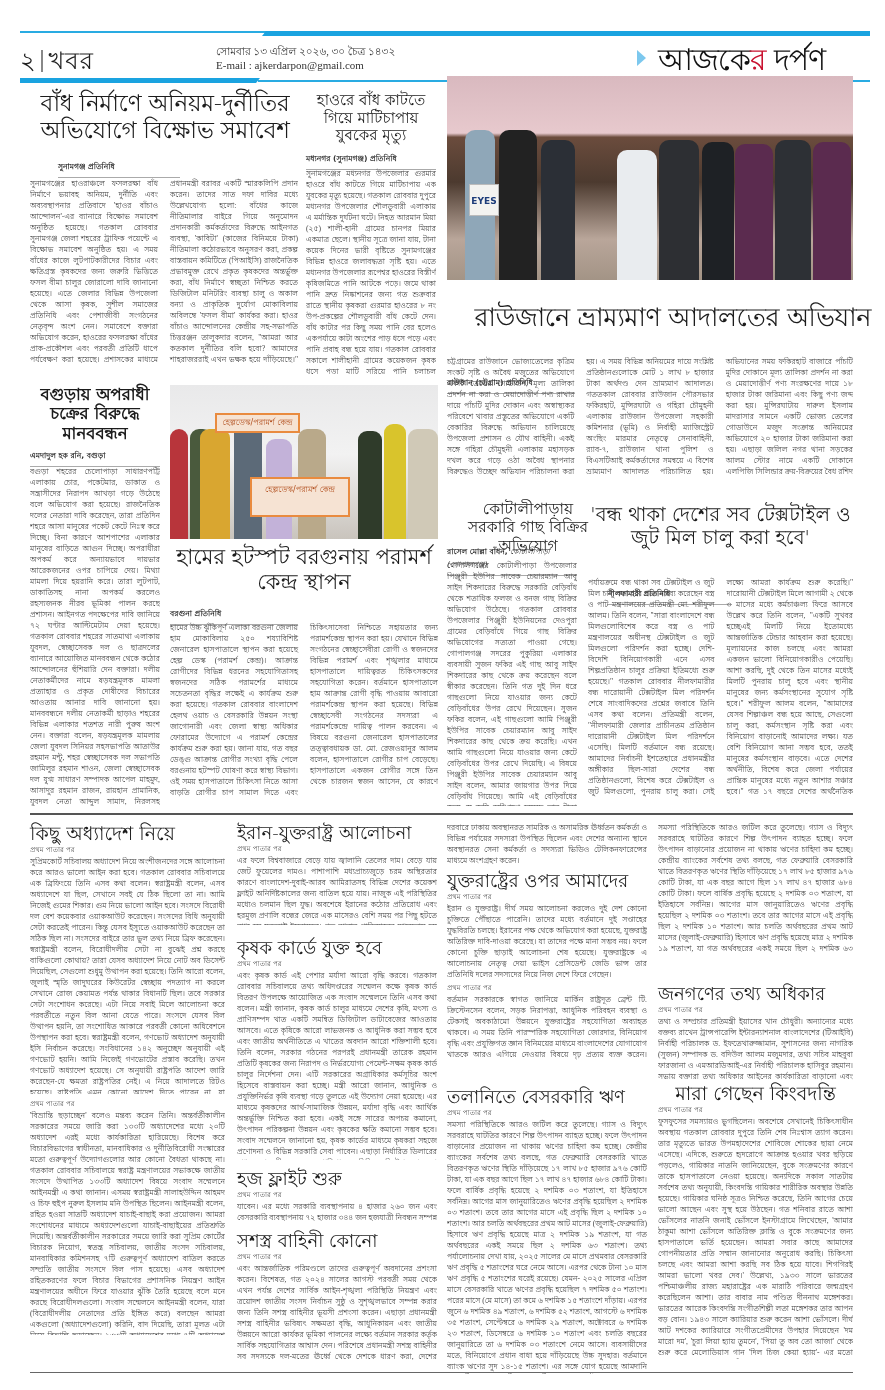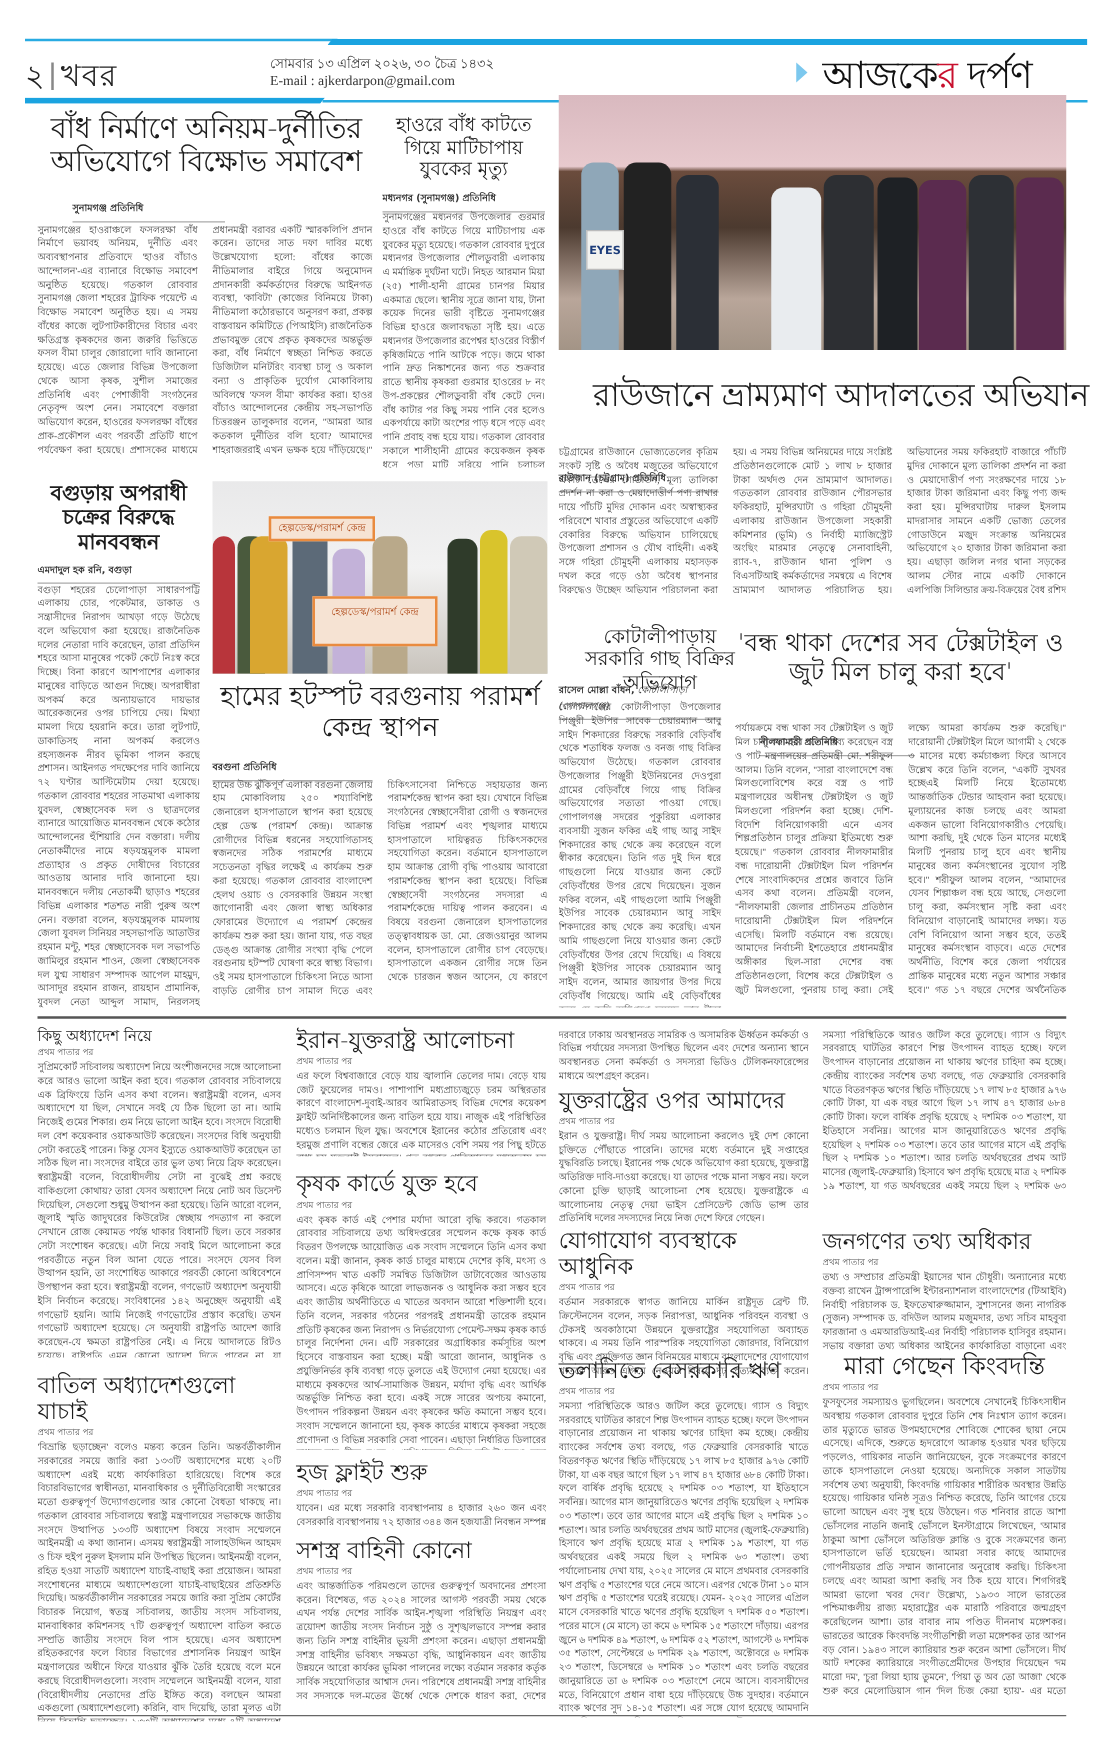--- a/index.html
+++ b/index.html
@@ -108,26 +108,25 @@
 <div class="abs byline" style="left:447px; top:545px; width:130px; font-weight:normal;"><b>রাসেল মোল্লা বাঁধন,</b> <i>কোটালীপাড়া (গোপালগঞ্জ)</i></div>
 <div class="abs body-text" style="left:447px; top:560px; width:130px; height:246px; overflow:hidden;">গোপালগঞ্জের কোটালীপাড়া উপজেলার পিঞ্জুরী ইউপির সাবেক চেয়ারম্যান আবু সাইদ শিকদারের বিরুদ্ধে সরকারি বেড়িবাঁধ থেকে শতাধিক ফলজ ও বনজ গাছ বিক্রির অভিযোগ উঠেছে। গতকাল রোববার উপজেলার পিঞ্জুরী ইউনিয়নের দেওপুরা গ্রামের বেড়িবাঁধে গিয়ে গাছ বিক্রির অভিযোগের সত্যতা পাওয়া গেছে। গোপালগঞ্জ সদরের পুকুরিয়া এলাকার ব্যবসায়ী সুজন ফকির এই গাছ আবু সাইদ শিকদারের কাছ থেকে ক্রয় করেছেন বলে স্বীকার করেছেন। তিনি গত দুই দিন ধরে গাছগুলো নিয়ে যাওয়ার জন্য কেটে বেড়িবাঁধের উপর রেখে দিয়েছেন। সুজন ফকির বলেন, এই গাছগুলো আমি পিঞ্জুরী ইউপির সাবেক চেয়ারম্যান আবু সাইদ শিকদারের কাছ থেকে ক্রয় করেছি। এখন আমি গাছগুলো নিয়ে যাওয়ার জন্য কেটে বেড়িবাঁধের উপর রেখে দিয়েছি। এ বিষয়ে পিঞ্জুরী ইউপির সাবেক চেয়ারম্যান আবু সাইদ বলেন, আমার জায়গার উপর দিয়ে বেড়িবাঁধ গিয়েছে। আমি এই বেড়িবাঁধের জন্য যে জমি অধিগ্রহণ হয়েছে তার টাকা এখনো তুলিনি। আমি গাছ লাগিয়েছি। আমি বিক্রি করেছি। এ বিষয়ে গোপালগঞ্জ পানি উন্নয়ন বোর্ডের নির্বাহী প্রকৌশলী মোহাম্মদ আনিস হায়দার খান বলেন, আমি বিষয়টি জানার সঙ্গে সঙ্গে উল্লেখিত স্থানে লোক পাঠিয়ে গাছ কাটার সরঞ্জাম জব্দ করেছি। এ গাছ কাটার সাথে যারা জড়িত আমরা তাদের তথ্য সংগ্রহ করেছি। এ বিষয়ে আইনগত ভাবে ব্যবস্থা গ্রহণ করা হবে।</div>
 
 <div class="abs hl hl-center" style="left:588px; top:503px; width:265px; font-size:19.5px;">'বন্ধ থাকা দেশের সব টেক্সটাইল ও জুট মিল চালু করা হবে'</div>
 <div class="abs byline" style="left:608px; top:563px; width:124px;margin-top:24px;">নীলফামারী প্রতিনিধি</div>
 <div class="abs body-text cols2" style="left:588px; top:577px; width:265px; height:229px; overflow:hidden;">পর্যায়ক্রমে বন্ধ থাকা সব টেক্সটাইল ও জুট মিল চালু করা হবে বলে মন্তব্য করেছেন বস্ত্র ও পাট মন্ত্রণালয়ের প্রতিমন্ত্রী মো. শরীফুল আলম। তিনি বলেন, "সারা বাংলাদেশে বন্ধ মিলগুলোবিশেষ করে বস্ত্র ও পাট মন্ত্রণালয়ের অধীনস্থ টেক্সটাইল ও জুট মিলগুলো পরিদর্শন করা হচ্ছে। দেশি-বিদেশি বিনিয়োগকারী এনে এসব শিল্পপ্রতিষ্ঠান চালুর প্রক্রিয়া ইতিমধ্যে শুরু হয়েছে।" গতকাল রোববার নীলফামারীর বন্ধ দারোয়ানী টেক্সটাইল মিল পরিদর্শন শেষে সাংবাদিকদের প্রশ্নের জবাবে তিনি এসব কথা বলেন। প্রতিমন্ত্রী বলেন, "নীলফামারী জেলার প্রাচীনতম প্রতিষ্ঠান দারোয়ানী টেক্সটাইল মিল পরিদর্শনে এসেছি। মিলটি বর্তমানে বন্ধ রয়েছে। আমাদের নির্বাচনী ইশতেহারে প্রধানমন্ত্রীর অঙ্গীকার ছিল-সারা দেশের বন্ধ প্রতিষ্ঠানগুলো, বিশেষ করে টেক্সটাইল ও জুট মিলগুলো, পুনরায় চালু করা। সেই লক্ষ্যে আমরা কার্যক্রম শুরু করেছি।" দারোয়ানী টেক্সটাইল মিলে আগামী ২ থেকে ৩ মাসের মধ্যে কর্মচাঞ্চল্য ফিরে আসবে উল্লেখ করে তিনি বলেন, "একটি সুখবর হচ্ছেএই মিলটি নিয়ে ইতোমধ্যে আন্তর্জাতিক টেন্ডার আহবান করা হয়েছে। মূল্যায়নের কাজ চলছে এবং আমরা একজন ভালো বিনিয়োগকারীও পেয়েছি। আশা করছি, দুই থেকে তিন মাসের মধ্যেই মিলটি পুনরায় চালু হবে এবং স্থানীয় মানুষের জন্য কর্মসংস্থানের সুযোগ সৃষ্টি হবে।" শরীফুল আলম বলেন, "আমাদের যেসব শিল্পাঞ্চল বন্ধ হয়ে আছে, সেগুলো চালু করা, কর্মসংস্থান সৃষ্টি করা এবং বিনিয়োগ বাড়ানোই আমাদের লক্ষ্য। যত বেশি বিনিয়োগ আনা সম্ভব হবে, ততই মানুষের কর্মসংস্থান বাড়বে। এতে দেশের অর্থনীতি, বিশেষ করে জেলা পর্যায়ের প্রান্তিক মানুষের মধ্যে নতুন আশার সঞ্চার হবে।" গত ১৭ বছরে দেশের অর্থনৈতিক কার্যক্রম স্থবির ছিল উল্লেখ করে তিনি বলেন, "বিগত সময়ের প্রেক্ষাপট সবারই জানা। নানা ধরনের অসামঞ্জস্যতা ছিল। আমরা পেছনে না তাকিয়ে সামনে এগিয়ে যেতে চাই। সেই লক্ষ্যে সরকারের প্রধান লক্ষ্য হলো বিনিয়োগ বৃদ্ধি, কর্মসংস্থান সৃষ্টি এবং অর্থনীতিতে প্রাণচাঞ্চল্য ফিরিয়ে আনা।" 'সোনালী আঁশ' হিসেবে পরিচিত পাটশিল্পের পুনরুজ্জীবনে বিভিন্ন কর্মসূচি নেয়া হয়েছে উল্লেখ করে তিনি বলেন, "পাট আমাদের ঐতিহ্যের অংশ, যা বর্তমানে অনেকটাই হারিয়ে যেতে বসেছে। এটি পুনরুদ্ধারের জন্য আমরা নানামুখী উদ্যোগ নিয়েছি। পাট জাগ দেওয়ার জন্য পানির সংকট দূর করতে খাল খনন কর্মসূচি চালু করা হয়েছে।"</div>
 
 <div class="abs hr-thick" style="left:30px; top:813px; width:823px;"></div>
 
 <div class="abs" style="left:30px; top:822px; width:195px;">
-  <div class="hl" style="font-size:12px;">কিছু অধ্যাদেশ নিয়ে</div>
+  <div class="hl" style="font-size:19px;">কিছু অধ্যাদেশ নিয়ে</div>
   <div class="after">প্রথম পাতার পর</div>
   <div class="body-text" style="height:238px; overflow:hidden;">সুপ্রিমকোর্ট সচিবালয় অধ্যাদেশ নিয়ে অংশীজনদের সঙ্গে আলোচনা করে আরও ভালো আইন করা হবে। গতকাল রোববার সচিবালয়ে এক ব্রিফিংয়ে তিনি এসব কথা বলেন। স্বরাষ্ট্রমন্ত্রী বলেন, এসব অধ্যাদেশে যা ছিল, সেখানে সবই যে ঠিক ছিলো তা না। আমি নিজেই গুমের শিকার। গুম নিয়ে ভালো আইন হবে। সংসদে বিরোধী দল বেশ কয়েকবার ওয়াকআউট করেছেন। সংসদের বিধি অনুযায়ী সেটা করতেই পারেন। কিন্তু যেসব ইস্যুতে ওয়াকআউট করেছেন তা সঠিক ছিল না। সংসদের বাইরে তার ভুল তথ্য নিয়ে ব্রিফ করেছেন। স্বরাষ্ট্রমন্ত্রী বলেন, বিরোধীদলীয় সেটা না বুঝেই প্রশ্ন করছে বাকিগুলো কোথায়? তারা যেসব অধ্যাদেশ নিয়ে নোট অব ডিসেন্ট দিয়েছিল, সেগুলো শুধুমু উত্থাপন করা হয়েছে। তিনি আরো বলেন, জুলাই স্মৃতি জাদুঘরের কিউরেটর স্বেচ্ছায় পদত্যাগ না করলে সেখানে রোজ কেয়ামত পর্যন্ত থাকার বিধানটি ছিল। তবে সরকার সেটা সংশোধন করেছে। এটা নিয়ে সবাই মিলে আলোচনা করে পরবর্তীতে নতুন বিল আনা যেতে পারে। সংসদে যেসব বিল উত্থাপন হয়নি, তা সংশোধিত আকারে পরবর্তী কোনো অধিবেশনে উপস্থাপন করা হবে। স্বরাষ্ট্রমন্ত্রী বলেন, গণভোট অধ্যাদেশ অনুযায়ী ইসি নির্বাচন করেছে। সংবিধানের ১৪২ অনুচ্ছেদ অনুযায়ী এই গণভোট হয়নি। আমি নিজেই গণভোটের প্রস্তাব করেছি। তখন গণভোট অধ্যাদেশ হয়েছে। সে অনুযায়ী রাষ্ট্রপতি আদেশ জারি করেছেন-যে ক্ষমতা রাষ্ট্রপতির নেই। এ নিয়ে আদালতে রিটও হয়েছে। রাষ্ট্রপতি এমন কোনো আদেশ দিতে পারেন না, যা সংবিধানের সঙ্গে সাংঘর্ষিক। স্বরাষ্ট্রমন্ত্রী বলেন, গণভোট অধ্যাদেশ অনুযায়ী গণভোট হয়েছে, এর বৈধতা আছে। নির্বাচন শেষ- এখন তো এ নিয়ে নতুন কোনো আইনের প্রয়োজন নেই। আবার যদি গণভোটের প্রশ্ন আসে, তখন গণভোট হবে। সংবাদ সম্মেলনে আইনমন্ত্রী মো. আসাদুজ্জামান ও চিফ হুইপ নুরুল ইসলাম মনিও সাংবাদিকদের সঙ্গে কথা বলেন।</div>
 </div>
 <div class="abs" style="left:30px; top:1098px; width:195px;">
-  <div class="hl" style="font-size:18px;">বাতিল অধ্যাদেশগুলো যাচাই</div>
   <div class="after">প্রথম পাতার পর</div>
   <div class="body-text" style="height:225px; overflow:hidden;">'বিভ্রান্তি ছড়াচ্ছেন' বলেও মন্তব্য করেন তিনি। অন্তর্বর্তীকালীন সরকারের সময়ে জারি করা ১৩৩টি অধ্যাদেশের মধ্যে ২০টি অধ্যাদেশ এরই মধ্যে কার্যকারিতা হারিয়েছে। বিশেষ করে বিচারবিভাগের স্বাধীনতা, মানবাধিকার ও দুর্নীতিবিরোধী সংস্কারের মতো গুরুত্বপূর্ণ উদ্যোগগুলোর আর কোনো বৈধতা থাকছে না। গতকাল রোববার সচিবালয়ে স্বরাষ্ট্র মন্ত্রণালয়ের সভাকক্ষে জাতীয় সংসদে উত্থাপিত ১৩৩টি অধ্যাদেশ বিষয়ে সংবাদ সম্মেলনে আইনমন্ত্রী এ কথা জানান। এসময় স্বরাষ্ট্রমন্ত্রী সালাহউদ্দিন আহমদ ও চিফ হুইপ নুরুল ইসলাম মনি উপস্থিত ছিলেন। আইনমন্ত্রী বলেন, রহিত হওয়া সাতটি অধ্যাদেশ যাচাই-বাছাই করা প্রয়োজন। আমরা সংশোধনের মাধ্যমে অধ্যাদেশগুলো যাচাই-বাছাইয়ের প্রতিশ্রুতি দিয়েছি। অন্তর্বর্তীকালীন সরকারের সময়ে জারি করা সুপ্রিম কোর্টের বিচারক নিয়োগ, স্বতন্ত্র সচিবালয়, জাতীয় সংসদ সচিবালয়, মানবাধিকার কমিশনসহ ৭টি গুরুত্বপূর্ণ অধ্যাদেশ বাতিল করতে সম্প্রতি জাতীয় সংসদে বিল পাস হয়েছে। এসব অধ্যাদেশ রহিতকরণের ফলে বিচার বিভাগের প্রশাসনিক নিয়ন্ত্রণ আইন মন্ত্রণালয়ের অধীনে ফিরে যাওয়ার ঝুঁকি তৈরি হয়েছে বলে মনে করছে বিরোধীদলগুলো। সংবাদ সম্মেলনে আইনমন্ত্রী বলেন, যারা (বিরোধীদলীয় নেতাদের প্রতি ইঙ্গিত করে) বলছেন আমরা একগুলো (অধ্যাদেশগুলো) করিনি, বাদ দিয়েছি, তারা মূলত এটা নিয়ে বিভ্রান্তি ছড়াচ্ছেন। ১৩৩টি অধ্যাদেশের মধ্যে ৭টি অধ্যাদেশ চারটি বিলের মাধ্যমে বাতিল করা হয়েছে। বাকি ১৩টি অধ্যাদেশ স্বয়ংক্রিয়ভাবে বিলুপ্ত হয়েছে। গত ১২ মার্চ সংসদের প্রথম অধিবেশন বসার পর সাংবিধানিকভাবে নির্ধারিত ৩০ দিনের মধ্যে সংসদে সেগুলো অনুমোদিত না হওয়ায় এসব অধ্যাদেশের আর কোনো কার্যকারিতা থাকছে না।</div>
 </div>
 
 <div class="abs" style="left:237px; top:822px; width:200px;">
   <div class="hl" style="font-size:18px;">ইরান-যুক্তরাষ্ট্র আলোচনা</div>
   <div class="after">প্রথম পাতার পর</div>
   <div class="body-text" style="height:70px; overflow:hidden;">এর ফলে বিশ্ববাজারে বেড়ে যায় জ্বালানি তেলের দাম। বেড়ে যায় জেট ফুয়েলের দামও। পাশাপাশি মধ্যপ্রাচ্যজুড়ে চরম অস্থিরতার কারণে বাংলাদেশ-দুবাই-আরব আমিরাতসহ বিভিন্ন দেশের কয়েকশ ফ্লাইট অনির্দিষ্টকালের জন্য বাতিল হয়ে যায়। নাজুক এই পরিস্থিতির মধ্যেও চলমান ছিল যুদ্ধ। অবশেষে ইরানের কঠোর প্রতিরোধ এবং হরমুজ প্রণালি বন্ধের জেরে এক মাসেরও বেশি সময় পর পিছু হটতে বাধ্য হয় যুক্তরাষ্ট্র ইসরায়েল। গত বুধবার পাকিস্তানের মধ্যস্থতায় হয় দুই সপ্তাহের যুদ্ধবিরতি।</div>
 </div>
 <div class="abs" style="left:237px; top:937px; width:200px;">
@@ -146,21 +145,20 @@
   <div class="body-text" style="height:97px; overflow:hidden;">এবং আন্তর্জাতিক পরিমণ্ডলে তাদের গুরুত্বপূর্ণ অবদানের প্রশংসা করেন। বিশেষত, গত ২০২৪ সালের আগস্ট পরবর্তী সময় থেকে এখন পর্যন্ত দেশের সার্বিক আইন-শৃঙ্খলা পরিস্থিতি নিয়ন্ত্রণ এবং ত্রয়োদশ জাতীয় সংসদ নির্বাচন সুষ্ঠু ও সুশৃঙ্খলভাবে সম্পন্ন করার জন্য তিনি সশস্ত্র বাহিনীর ভূয়সী প্রশংসা করেন। এছাড়া প্রধানমন্ত্রী সশস্ত্র বাহিনীর ভবিষ্যৎ সক্ষমতা বৃদ্ধি, আধুনিকায়ন এবং জাতীয় উন্নয়নে আরো কার্যকর ভূমিকা পালনের লক্ষ্যে বর্তমান সরকার কর্তৃক সার্বিক সহযোগিতার আশ্বাস দেন। পরিশেষে প্রধানমন্ত্রী সশস্ত্র বাহিনীর সব সদস্যকে দল-মতের ঊর্ধ্বে থেকে দেশকে ধারণ করা, দেশের সার্বভৌমত্ব ও সংবিধানের মর্যাদা সমুন্নত রাখা, জনগণের আস্থা অটুট রাখা এবং সর্বোপরি ধর্ম, সততায়, শপথে ও ত্যাগের মাধ্যমে দেশকে ভালোবাসার জন্য প্রতিজ্ঞাবদ্ধ হওয়ার নির্দেশনা দেন।</div>
 </div>
 
 <div class="abs body-text" style="left:447px; top:822px; width:200px; height:44px; overflow:hidden;">দরবারে ঢাকায় অবস্থানরত সামরিক ও অসামরিক ঊর্ধ্বতন কর্মকর্তা ও বিভিন্ন পর্যায়ের সদস্যরা উপস্থিত ছিলেন এবং দেশের অন্যান্য স্থানে অবস্থানরত সেনা কর্মকর্তা ও সদস্যরা ভিডিও টেলিকনফারেন্সের মাধ্যমে অংশগ্রহণ করেন।</div>
 <div class="abs" style="left:447px; top:870px; width:200px;">
   <div class="hl" style="font-size:18px;">যুক্তরাষ্ট্রের ওপর আমাদের</div>
   <div class="after">প্রথম পাতার পর</div>
   <div class="body-text" style="height:86px; overflow:hidden;">ইরান ও যুক্তরাষ্ট্র। দীর্ঘ সময় আলোচনা করলেও দুই দেশ কোনো চুক্তিতে পৌঁছাতে পারেনি। তাদের মধ্যে বর্তমানে দুই সপ্তাহের যুদ্ধবিরতি চলছে। ইরানের পক্ষ থেকে অভিযোগ করা হয়েছে, যুক্তরাষ্ট্র অতিরিক্ত দাবি-দাওয়া করেছে। যা তাদের পক্ষে মানা সম্ভব নয়। ফলে কোনো চুক্তি ছাড়াই আলোচনা শেষ হয়েছে। যুক্তরাষ্ট্রকে এ আলোচনায় নেতৃত্ব দেয়া ভাইস প্রেসিডেন্ট জেডি ভান্স তার প্রতিনিধি দলের সদস্যদের নিয়ে নিজ দেশে ফিরে গেছেন।</div>
 </div>
 <div class="abs" style="left:447px; top:982px; width:200px;">
-  <div class="hl" style="font-size:18px;">যোগাযোগ ব্যবস্থাকে আধুনিক</div>
   <div class="after">প্রথম পাতার পর</div>
   <div class="body-text" style="height:66px; overflow:hidden;">বর্তমান সরকারকে স্বাগত জানিয়ে মার্কিন রাষ্ট্রদূত ব্রেন্ট টি. ক্রিস্টেনসেন বলেন, সড়ক নিরাপত্তা, আধুনিক পরিবহন ব্যবস্থা ও টেকসই অবকাঠামো উন্নয়নে যুক্তরাষ্ট্রের সহযোগিতা অব্যাহত থাকবে। এ সময় তিনি পারস্পরিক সহযোগিতা জোরদার, বিনিয়োগ বৃদ্ধি এবং প্রযুক্তিগত জ্ঞান বিনিময়ের মাধ্যমে বাংলাদেশের যোগাযোগ খাতকে আরও এগিয়ে নেওয়ার বিষয়ে দৃঢ় প্রত্যয় ব্যক্ত করেন। সাক্ষাৎকালে সড়ক পরিবহন ও মহাসড়ক বিভাগের সচিব ড. মোহাম্মদ জিয়াউল হক উপস্থিত ছিলেন।</div>
 </div>
 <div class="abs" style="left:447px; top:1070px; width:200px;margin-top:16px;">
   <div class="hl" style="font-size:18px;">তলানিতে বেসরকারি ঋণ</div>
   <div class="after">প্রথম পাতার পর</div>
   <div class="body-text" style="height:255px; overflow:hidden;">সমস্যা পরিস্থিতিকে আরও জটিল করে তুলেছে। গ্যাস ও বিদ্যুৎ সরবরাহে ঘাটতির কারণে শিল্প উৎপাদন ব্যাহত হচ্ছে। ফলে উৎপাদন বাড়ানোর প্রয়োজন না থাকায় ঋণের চাহিদা কম হচ্ছে। কেন্দ্রীয় ব্যাংকের সর্বশেষ তথ্য বলছে, গত ফেব্রুয়ারি বেসরকারি খাতে বিতরণকৃত ঋণের স্থিতি দাঁড়িয়েছে ১৭ লাখ ৮৫ হাজার ৯৭৬ কোটি টাকা, যা এক বছর আগে ছিল ১৭ লাখ ৪৭ হাজার ৬৮৪ কোটি টাকা। ফলে বার্ষিক প্রবৃদ্ধি হয়েছে ২ দশমিক ০৩ শতাংশ, যা ইতিহাসে সর্বনিম্ন। আগের মাস জানুয়ারিতেও ঋণের প্রবৃদ্ধি হয়েছিল ২ দশমিক ০৩ শতাংশ। তবে তার আগের মাসে এই প্রবৃদ্ধি ছিল ২ দশমিক ১০ শতাংশ। আর চলতি অর্থবছরের প্রথম আট মাসের (জুলাই-ফেব্রুয়ারি) হিসাবে ঋণ প্রবৃদ্ধি হয়েছে মাত্র ২ দশমিক ১৯ শতাংশ, যা গত অর্থবছরের একই সময়ে ছিল ২ দশমিক ৬৩ শতাংশ। তথ্য পর্যালোচনায় দেখা যায়, ২০২৫ সালের মে মাসে প্রথমবার বেসরকারি ঋণ প্রবৃদ্ধি ৫ শতাংশের ঘরে নেমে আসে। এরপর থেকে টানা ১০ মাস ঋণ প্রবৃদ্ধি ৫ শতাংশের ঘরেই রয়েছে। যেমন- ২০২৫ সালের এপ্রিল মাসে বেসরকারি খাতে ঋণের প্রবৃদ্ধি হয়েছিল ৭ দশমিক ৫০ শতাংশ। পরের মাসে (মে মাসে) তা কমে ৬ দশমিক ১৫ শতাংশে দাঁড়ায়। এরপর জুনে ৬ দশমিক ৪৯ শতাংশ, ৬ দশমিক ৫২ শতাংশ, আগস্টে ৬ দশমিক ৩৫ শতাংশ, সেপ্টেম্বরে ৬ দশমিক ২৯ শতাংশ, অক্টোবরে ৬ দশমিক ২৩ শতাংশ, ডিসেম্বরে ৬ দশমিক ১০ শতাংশ এবং চলতি বছরের জানুয়ারিতে তা ৬ দশমিক ০৩ শতাংশে নেমে আসে। ব্যবসায়ীদের মতে, বিনিয়োগে প্রধান বাধা হয়ে দাঁড়িয়েছে উচ্চ সুদহার। বর্তমানে ব্যাংক ঋণের সুদ ১৪-১৫ শতাংশ। এর সঙ্গে যোগ হয়েছে আমদানি ব্যয় বৃদ্ধি এবং জ্বালানি খাতে অনিশ্চয়তা। ফলে উৎপাদন ব্যয় বেড়ে গেছে, অথচ ভোক্তা চাহিদা সেই তুলনায় বাড়েনি। এই বাস্তবতায় নতুন কারখানা স্থাপন বা উৎপাদন সম্প্রসারণে ঝুঁকি নিতে চাইছেন না উদ্যোক্তারা। নিট পোশাকশিল্প মালিকদের সংগঠন বিকেএমইএর সভাপতি মোহাম্মদ হাতেম বলেন, বর্তমানে ব্যাংক ঋণের সুদহার অনেক বেশি। এই সুদে উৎপাদন ও বিনিয়োগ টেকসই রাখা কঠিন হয়ে পড়েছে। এর সঙ্গে যোগ হয়েছে বৈশ্বিক যুদ্ধের প্রভাব। ফলে অনেক প্রতিষ্ঠান উৎপাদন সম্প্রসারণের পরিকল্পনা স্থগিত রেখেছে। তার মতে, মূল্যস্ফীতি নিয়ন্ত্রণের পাশাপাশি সুদহার এমন পর্যায়ে আনা দরকার, যাতে ব্যবসা-বাণিজ্য সচল থাকে এবং বিনিয়োগকারীদের আস্থা ফিরে আসে। তাই কেন্দ্রীয় ব্যাংকের এখানে দ্রুত হস্তক্ষেপ করা উচিত। অ্যাসোসিয়েশন অব ব্যাংকার্স বাংলাদেশের (এবিবি) সাবেক চেয়ারম্যান ও বেসরকারি মিউচুয়াল ট্রাস্ট ব্যাংকের ব্যবস্থাপনা পরিচালক সৈয়দ মাহবুবুর রহমান বলেন, উচ্চ সুদহার বিনিয়োগে বড় বাধা হলেও এটি একমাত্র সমস্যা নয়। গ্যাস, বিদ্যুৎ, বন্দরসহ অবকাঠামোগত সমস্যা সমাধান না হলে বিনিয়োগকারীরা এগোতে পারছেন না। তার মতে, কোনো বিনিয়োগকারী সিদ্ধান্ত নেওয়ার আগে গ্যাস-বিদ্যুৎ, বন্দরসহ অবকাঠামোগত সুবিধা বিবেচনা করেন। এসব নিশ্চিত হওয়ার পর আসে অর্থের বিষয়টি। বর্তমানে দেশে গ্যাস-বিদ্যুৎসহ অবকাঠামো সংকট বড় সমস্যা। এদিকে বেসরকারি খাতে ঋণের প্রবাহ বাড়াতে ও অর্থনীতিতে গতি আনতে নীতিগত সহায়তা দেওয়ার কথা জানিয়েছেন নতুন গভর্নর মোস্তাকুর রহমান। দায়িত্ব নেওয়ার প্রথম দিনেই তিনি বলেন, বিনিয়োগ বাড়াতে ব্যাংক খাতের উচ্চ সুদহার কমানোর উদ্যোগ নেওয়া হবে। একই সঙ্গে বন্ধ শিল্প-কারখানা ও বাণিজ্য প্রতিষ্ঠান চালু করে অর্থনীতিতে গতি ফেরানোর ওপর জোর দেন তিনি।</div>
 </div>
 
 <div class="abs body-text" style="left:658px; top:822px; width:195px; height:132px; overflow:hidden;">সমস্যা পরিস্থিতিকে আরও জটিল করে তুলেছে। গ্যাস ও বিদ্যুৎ সরবরাহে ঘাটতির কারণে শিল্প উৎপাদন ব্যাহত হচ্ছে। ফলে উৎপাদন বাড়ানোর প্রয়োজন না থাকায় ঋণের চাহিদা কম হচ্ছে। কেন্দ্রীয় ব্যাংকের সর্বশেষ তথ্য বলছে, গত ফেব্রুয়ারি বেসরকারি খাতে বিতরণকৃত ঋণের স্থিতি দাঁড়িয়েছে ১৭ লাখ ৮৫ হাজার ৯৭৬ কোটি টাকা, যা এক বছর আগে ছিল ১৭ লাখ ৪৭ হাজার ৬৮৪ কোটি টাকা। ফলে বার্ষিক প্রবৃদ্ধি হয়েছে ২ দশমিক ০৩ শতাংশ, যা ইতিহাসে সর্বনিম্ন। আগের মাস জানুয়ারিতেও ঋণের প্রবৃদ্ধি হয়েছিল ২ দশমিক ০৩ শতাংশ। তবে তার আগের মাসে এই প্রবৃদ্ধি ছিল ২ দশমিক ১০ শতাংশ। আর চলতি অর্থবছরের প্রথম আট মাসের (জুলাই-ফেব্রুয়ারি) হিসাবে ঋণ প্রবৃদ্ধি হয়েছে মাত্র ২ দশমিক ১৯ শতাংশ, যা গত অর্থবছরের একই সময়ে ছিল ২ দশমিক ৬৩ শতাংশ। তথ্য পর্যালোচনায় দেখা যায়, ২০২৫ সালের মে মাসে প্রথমবার বেসরকারি ঋণ প্রবৃদ্ধি ৫ শতাংশের ঘরে নেমে আসে। এরপর থেকে টানা ১০ মাস ঋণ প্রবৃদ্ধি ৫ শতাংশের ঘরেই রয়েছে। যেমন- ২০২৫ সালের এপ্রিল মাসে বেসরকারি খাতে ঋণের প্রবৃদ্ধি হয়েছিল ৭ দশমিক ৫০ শতাংশ। পরের মাসে (মে মাসে) তা কমে ৬ দশমিক ১৫ শতাংশে দাঁড়ায়। এরপর জুনে ৬ দশমিক ৪৯ শতাংশ, ৬ দশমিক ৫২ শতাংশ, আগস্টে ৬ দশমিক ৩৫ শতাংশ, সেপ্টেম্বরে ৬ দশমিক ২৯ শতাংশ, অক্টোবরে ৬ দশমিক ২৩ শতাংশ, ডিসেম্বরে ৬ দশমিক ১০ শতাংশ এবং চলতি বছরের জানুয়ারিতে তা ৬ দশমিক ০৩ শতাংশে নেমে আসে। ব্যবসায়ীদের মতে, বিনিয়োগে প্রধান বাধা হয়ে দাঁড়িয়েছে উচ্চ সুদহার। বর্তমানে ব্যাংক ঋণের সুদ ১৪-১৫ শতাংশ। এর সঙ্গে যোগ হয়েছে আমদানি ব্যয় বৃদ্ধি এবং জ্বালানি খাতে অনিশ্চয়তা। ফলে উৎপাদন ব্যয় বেড়ে গেছে, অথচ ভোক্তা চাহিদা সেই তুলনায় বাড়েনি। এই বাস্তবতায় নতুন কারখানা স্থাপন বা উৎপাদন সম্প্রসারণে ঝুঁকি নিতে চাইছেন না উদ্যোক্তারা। নিট পোশাকশিল্প মালিকদের সংগঠন বিকেএমইএর সভাপতি মোহাম্মদ হাতেম বলেন, বর্তমানে ব্যাংক ঋণের সুদহার অনেক বেশি। এই সুদে উৎপাদন ও বিনিয়োগ টেকসই রাখা কঠিন হয়ে পড়েছে। এর সঙ্গে যোগ হয়েছে বৈশ্বিক যুদ্ধের প্রভাব। ফলে অনেক প্রতিষ্ঠান উৎপাদন সম্প্রসারণের পরিকল্পনা স্থগিত রেখেছে। তার মতে, মূল্যস্ফীতি নিয়ন্ত্রণের পাশাপাশি সুদহার এমন পর্যায়ে আনা দরকার, যাতে ব্যবসা-বাণিজ্য সচল থাকে এবং বিনিয়োগকারীদের আস্থা ফিরে আসে। তাই কেন্দ্রীয় ব্যাংকের এখানে দ্রুত হস্তক্ষেপ করা উচিত। অ্যাসোসিয়েশন অব ব্যাংকার্স বাংলাদেশের (এবিবি) সাবেক চেয়ারম্যান ও বেসরকারি মিউচুয়াল ট্রাস্ট ব্যাংকের ব্যবস্থাপনা পরিচালক সৈয়দ মাহবুবুর রহমান বলেন, উচ্চ সুদহার বিনিয়োগে বড় বাধা হলেও এটি একমাত্র সমস্যা নয়। গ্যাস, বিদ্যুৎ, বন্দরসহ অবকাঠামোগত সমস্যা সমাধান না হলে বিনিয়োগকারীরা এগোতে পারছেন না। তার মতে, কোনো বিনিয়োগকারী সিদ্ধান্ত নেওয়ার আগে গ্যাস-বিদ্যুৎ, বন্দরসহ অবকাঠামোগত সুবিধা বিবেচনা করেন। এসব নিশ্চিত হওয়ার পর আসে অর্থের বিষয়টি। বর্তমানে দেশে গ্যাস-বিদ্যুৎসহ অবকাঠামো সংকট বড় সমস্যা। এদিকে বেসরকারি খাতে ঋণের প্রবাহ বাড়াতে ও অর্থনীতিতে গতি আনতে নীতিগত সহায়তা দেওয়ার কথা জানিয়েছেন নতুন গভর্নর মোস্তাকুর রহমান। দায়িত্ব নেওয়ার প্রথম দিনেই তিনি বলেন, বিনিয়োগ বাড়াতে ব্যাংক খাতের উচ্চ সুদহার কমানোর উদ্যোগ নেওয়া হবে। একই সঙ্গে বন্ধ শিল্প-কারখানা ও বাণিজ্য প্রতিষ্ঠান চালু করে অর্থনীতিতে গতি ফেরানোর ওপর জোর দেন তিনি।</div>

